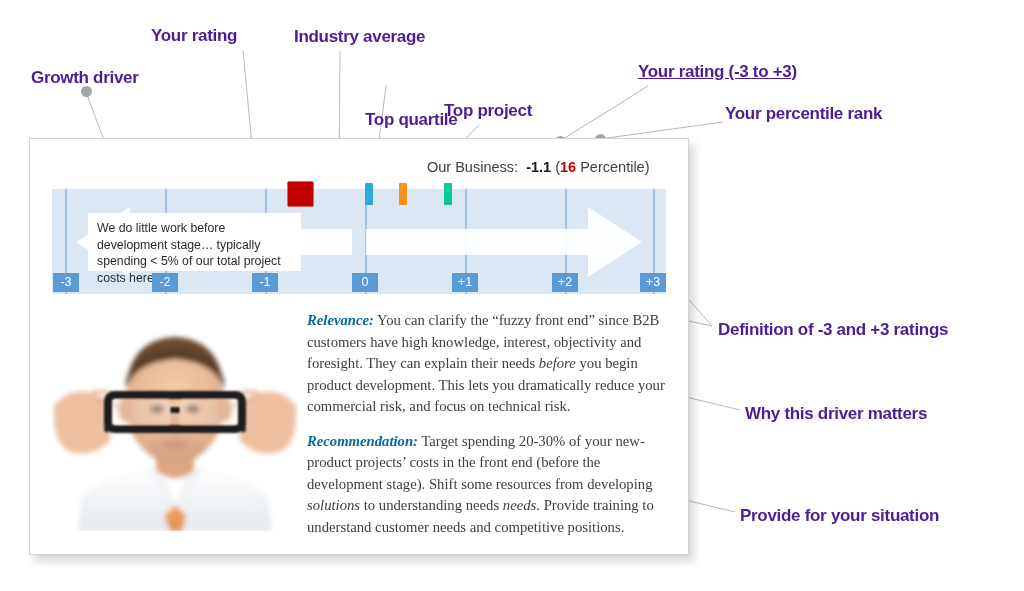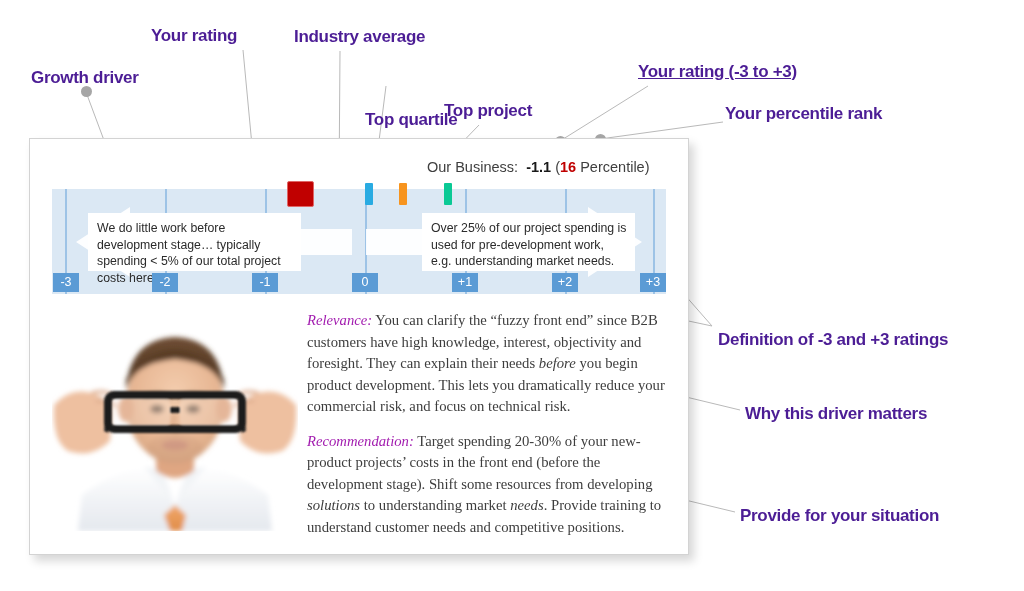--- a/index.html
+++ b/index.html
@@ -21,21 +21,21 @@
     letter-spacing:-0.3px;
     white-space:nowrap;
   }
   #ann-growth-driver{left:31px;  top:68px;}
   #ann-your-rating{left:151px;  top:26px;}
   #ann-industry-average{left:294px; top:27px;}
   #ann-top-quartile{left:365px;  top:62px;margin-top:48px;}
   #ann-top-decile{left:444px;  top:101px;}
   #ann-your-rating-range{left:638px; top:62px;text-decoration:underline;}
   #ann-percentile-rank{left:725px; top:104px;}
-  #ann-definition{left:718px; top:330px;}
+  #ann-definition{left:718px; top:320px;}
   #ann-why{left:745px; top:404px;}
   #ann-advice{left:740px; top:506px;}
 
   
   #leaders{position:absolute;left:0;top:0;width:1024px;height:591px;pointer-events:none;}
 
   
   #slide{
     position:absolute;left:29px;top:138px;
     width:660px;height:417px;
@@ -113,21 +113,21 @@
   #body-copy{
     position:absolute;left:277px;top:171px;
     width:358px;
     font-family:"Liberation Serif", serif;
     font-size:14.7px;
     line-height:21.5px;
     color:#3d3d3d;
     text-align:left;
   }
   #body-copy p{margin:0 0 13px 0;}
-  #body-copy .hd{font-weight:normal;font-style:italic;color:#a21caf;}
+  #body-copy .hd{font-weight:bold;font-style:italic;color:#0369a1;}
   #body-copy i{}
 
   
   .dot{
     position:absolute;width:11px;height:11px;border-radius:50%;
     background:#a6a6a6;
   }
 </style>
 </head>
 <body>
@@ -201,21 +201,20 @@
     <div class="vline" style="left:413px;"></div>
     <div class="vline" style="left:513px;"></div>
     <div class="vline" style="left:601px;"></div>
 
     <svg class="arrowbox" viewBox="0 0 614 78" xmlns="http://www.w3.org/2000/svg">
       <polygon points="24,39 78,4 78,26 300,26 300,52 78,52 78,74" fill="#ffffff" opacity="0.93"></polygon>
       <polygon points="590,39 536,4 536,26 314,26 314,52 536,52 536,74" fill="#ffffff" opacity="0.93"></polygon>
     </svg>
 
     <div class="txtbox" id="txt-left">We do little work before development stage… typically spending &lt; 5% of our total project costs here.</div>
-    <div class="txtbox" id="txt-right">Over 25% of our project spending is used for pre-development work, e.g. understanding market needs.</div>
 
     <div class="marker" id="marker-your-rating" style="left:234px;top:-8px;width:26px;height:30px;">
       <span class="stem"></span>
     </div>
     <div class="marker" style="left:313px;top:-6px;width:8px;height:22px;">
       <span class="stem" style="background:#29abe2;"></span>
     </div>
     <div class="marker" style="left:347px;top:-6px;width:8px;height:22px;">
       <span class="stem" style="background:#f7941e;"></span>
     </div>
@@ -310,17 +309,17 @@
         <rect x="118" y="98" width="10" height="6" fill="#1b1b1b"></rect>
       </g>
     </svg>
   </div>
 
   <div id="body-copy">
     <p>
       <span class="hd">Relevance:</span><span> You can clarify the “fuzzy front end” since B2B customers have high knowledge, interest, objectivity and foresight. They can explain their needs </span><i>before</i><span> you begin product development. This lets you dramatically reduce your commercial risk, and focus on technical risk.</span>
     </p>
     <p>
-      <span class="hd">Recommendation:</span><span> Target spending 20-30% of your new-product projects’ costs in the front end (before the development stage). Shift some resources from developing </span><i>solutions</i><span> to understanding market </span><i>needs</i><span>. Provide training to understand customer needs and competitive positions.</span>
+      <span class="hd">Recommendation:</span><span> Target spending 20-30% of your new-product projects’ costs in the front end (before the development stage). Shift some resources from developing </span><i>solutions</i><span> to understanding needs </span><i>needs</i><span>. Provide training to understand customer needs and competitive positions.</span>
     </p>
   </div>
 
 </div>
 
 </body></html>

